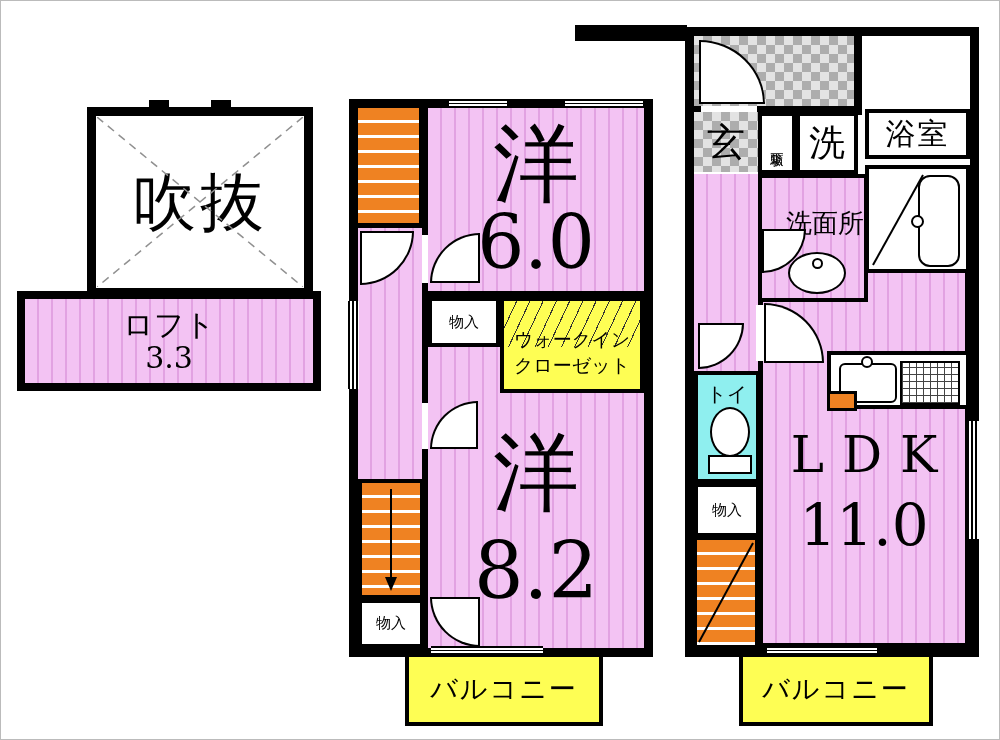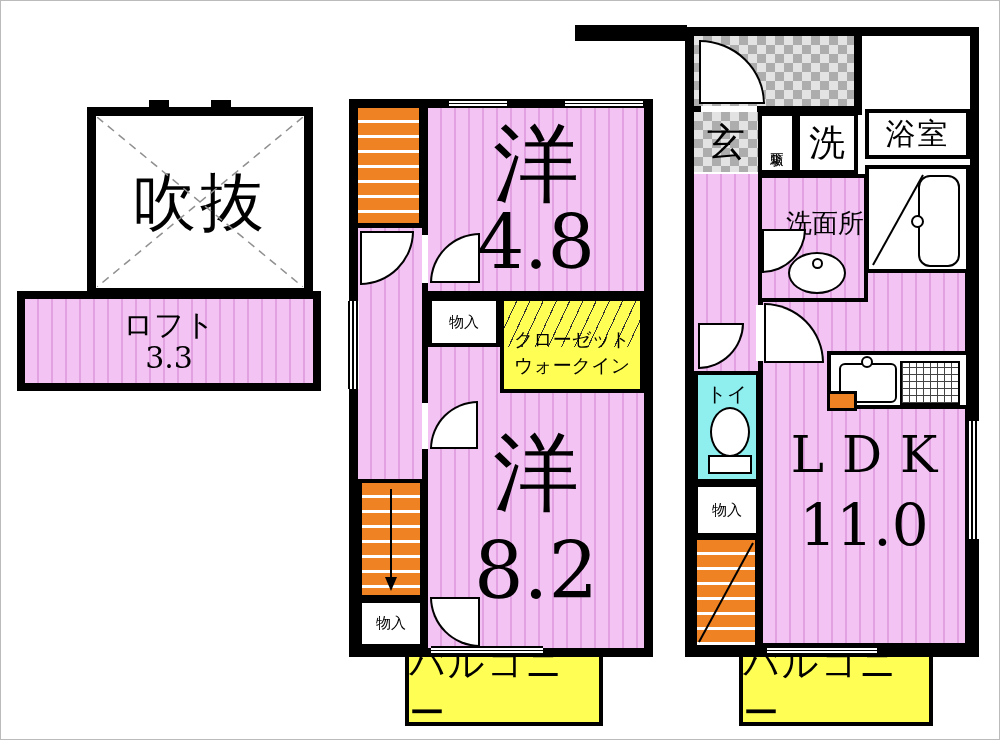--- a/index.html
+++ b/index.html
@@ -23,21 +23,21 @@
   .arc{background:#fff;border:2px solid #000;}
   .hatch{position:absolute;left:0;top:0;width:100%;height:46px;
          background:repeating-linear-gradient(115deg,rgba(0,0,0,0) 0 11px,#333 11px 12px);}
   .t-void{font-size:64px;letter-spacing:4px;}
   .t-loft{font-size:30px;line-height:1.1;}
   .t-kanji-big{font-size:86px;line-height:.95;}
   .t-num-big{font-size:74px;line-height:1;}
   .t-num-72{font-size:78px;line-height:1;}
   .t-mono{font-size:15px;text-align:center;}
   .t-wic{font-size:19px;line-height:1.35;}
-  .t-balcony{font-size:36px;letter-spacing:2px;}
+  .t-balcony{font-size:27px;letter-spacing:2px;}
   .t-gen{font-size:38px;}
   .t-sen{font-size:36px;}
   .t-bath{font-size:30px;letter-spacing:2px;}
   .t-wash{font-size:26px;}
   .t-toilet{font-size:20px;}
   .t-ldk{font-size:50px;letter-spacing:18px;padding-left:18px;line-height:1;}
   .t-ldk-num{font-size:58px;line-height:1;}
   .vtext{writing-mode:vertical-rl;text-orientation:upright;font-size:13px;line-height:1;}
 </style>
 </head>
@@ -75,32 +75,32 @@
 
   <div class="abs wall" style="left:421px;top:107px;width:6px;height:540px;"></div>
   <div class="abs wall" style="left:427px;top:290px;width:216px;height:6px;"></div>
 
   <div class="abs arc" style="left:359px;top:230px;width:54px;height:54px;border-radius:0 0 100% 0;"></div>
   <div class="abs white" style="left:421px;top:234px;width:6px;height:48px;"></div>
   <div class="abs arc" style="left:429px;top:232px;width:50px;height:50px;border-radius:100% 0 0 0;"></div>
 
   <div class="abs col" style="left:427px;top:110px;width:216px;height:180px;">
     <div class="t-kanji-big">洋</div>
-    <div class="t-num-big">4.8</div>
+    <div class="t-num-big">6.0</div>
   </div>
 
   <div class="abs white b4 center" style="left:427px;top:296px;width:72px;height:50px;">
     <div class="t-mono">物入</div>
   </div>
 
   <div class="abs yellow b4" style="left:499px;top:296px;width:144px;height:96px;">
     <div class="hatch"></div>
     <div class="col" style="position:absolute;left:0;top:26px;width:100%;">
+      <div class="t-wic">ウォークイン</div>
       <div class="t-wic">クローゼット</div>
-      <div class="t-wic">ウォークイン</div>
     </div>
   </div>
 
   <div class="abs col" style="left:427px;top:400px;width:216px;height:240px;gap:18px;">
     <div class="t-kanji-big">洋</div>
     <div class="t-num-72">8.2</div>
   </div>
 
   <div class="abs white" style="left:421px;top:402px;width:6px;height:46px;"></div>
   <div class="abs arc" style="left:429px;top:400px;width:48px;height:48px;border-radius:100% 0 0 0;"></div>

